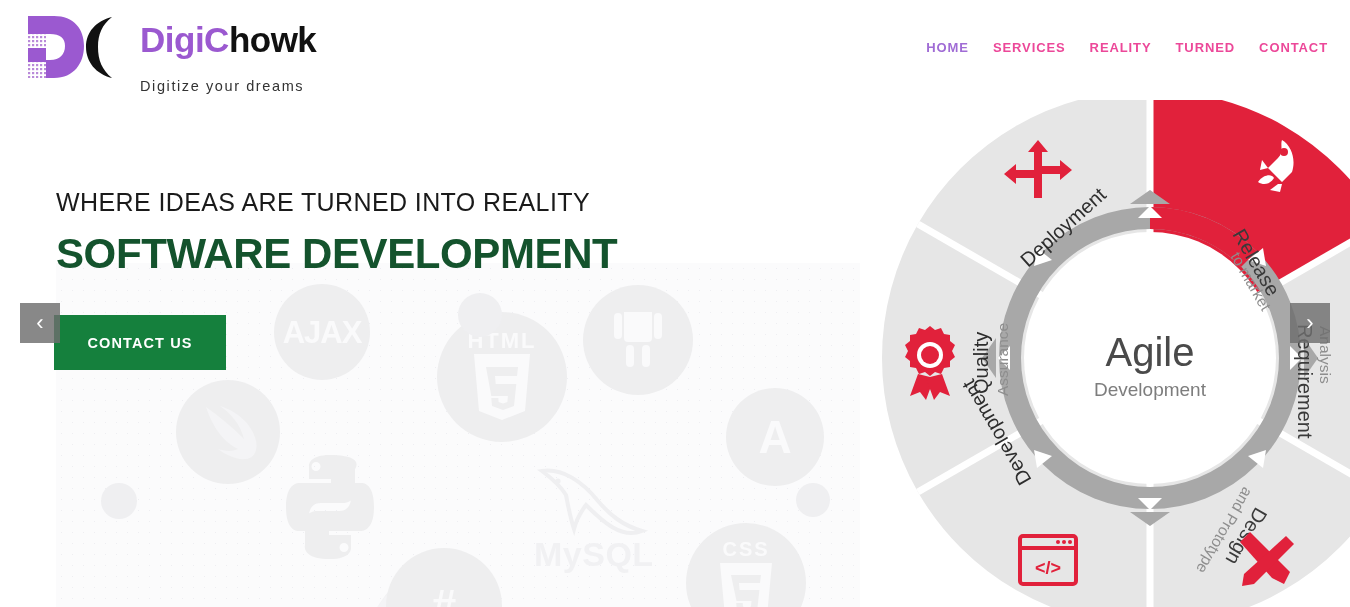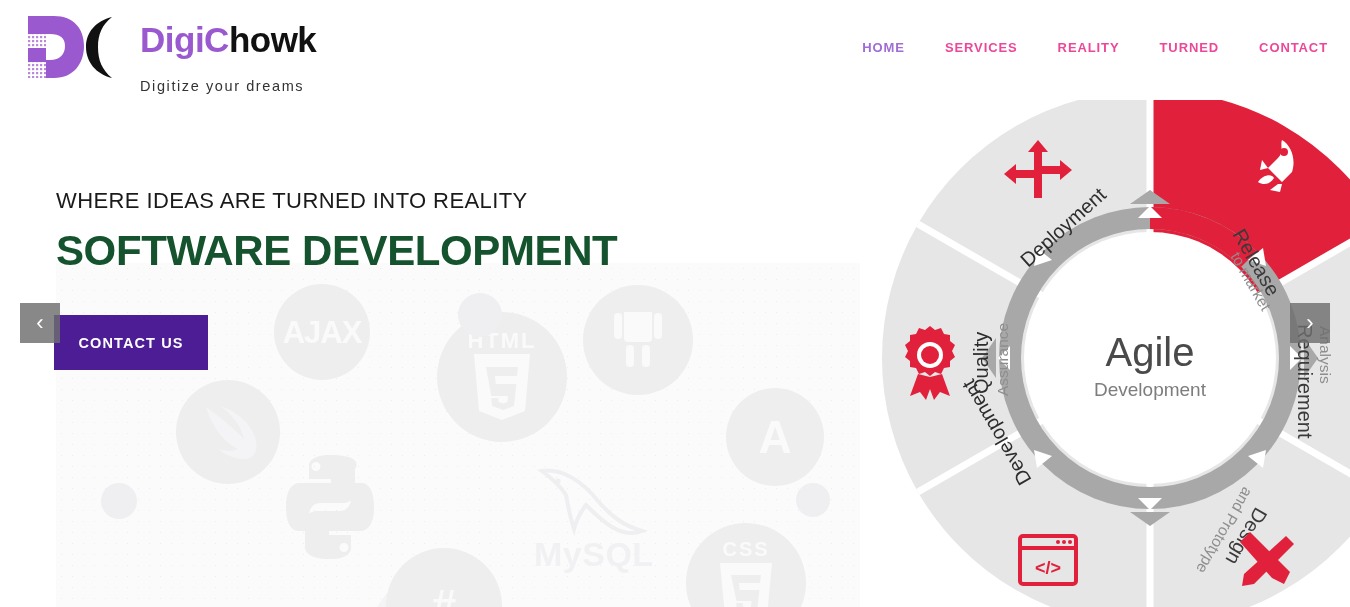--- a/index.html
+++ b/index.html
@@ -33,43 +33,43 @@
   .logo-digi { color:#9b59d0; }
   .logo-c { color:#9b59d0; }
   .logo-howk { color:#111111; }
   .logo-tag {
     font-size:14.5px; color:#333333; letter-spacing:1.6px;
     margin-top:21px; white-space:nowrap; font-weight:400;
   }
 
   .nav {
     position:absolute; right:22px; top:40px;
-    display:flex; gap:40px; align-items:center;
+    display:flex; gap:24px; align-items:center;
   }
   .nav-item {
     font-size:13px; font-weight:bold; letter-spacing:0.9px;
     color:#ec4899; text-decoration:none; cursor:pointer;
     white-space:nowrap;
   }
   .nav-item.active { color:#a06cd5; }
 
   
   .hero-text { position:absolute; left:56px; top:188px; z-index:25; }
   .hero-sub {
-    font-size:22px; color:#1a1a1a; letter-spacing:0.4px;
+    font-size:25px; color:#1a1a1a; letter-spacing:0.4px;
     font-weight:400; white-space:nowrap;
   }
   .hero-title {
     font-size:42px; font-weight:bold; color:#14532d;
     letter-spacing:-0.4px; margin-top:13px; white-space:nowrap;
   }
   .cta-btn {
     position:absolute; left:54px; top:315px; z-index:25;
-    width:154px; height:55px;
-    background:#4c1d95; border:none; cursor:pointer;
+    width:172px; height:55px;
+    background:#15803d; border:none; cursor:pointer;
     color:#ffffff; font-size:14.5px; font-weight:bold;
     letter-spacing:1.1px; font-family:"Liberation Sans", sans-serif;
   }
 
   
   .car-arrow {
     position:absolute; width:40px; height:40px; z-index:35;
     background:rgba(110,110,110,0.82); cursor:pointer;
     display:flex; align-items:center; justify-content:center;
     color:#ffffff; font-size:22px; line-height:1;

